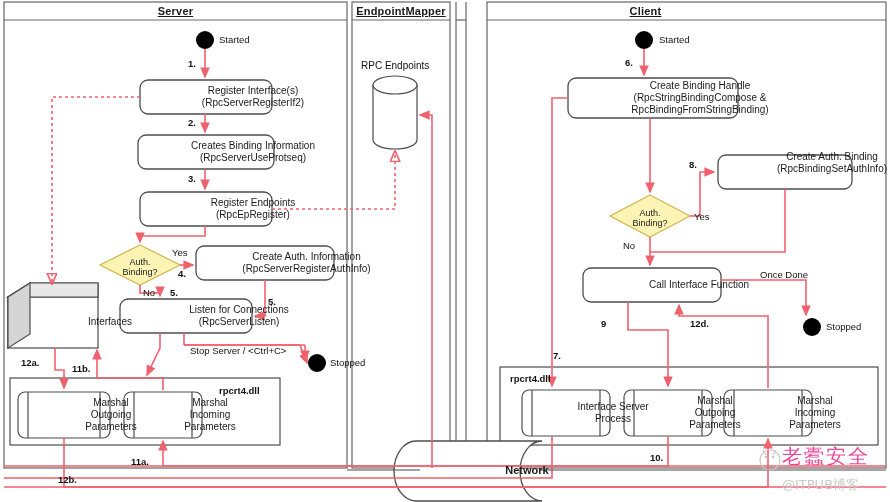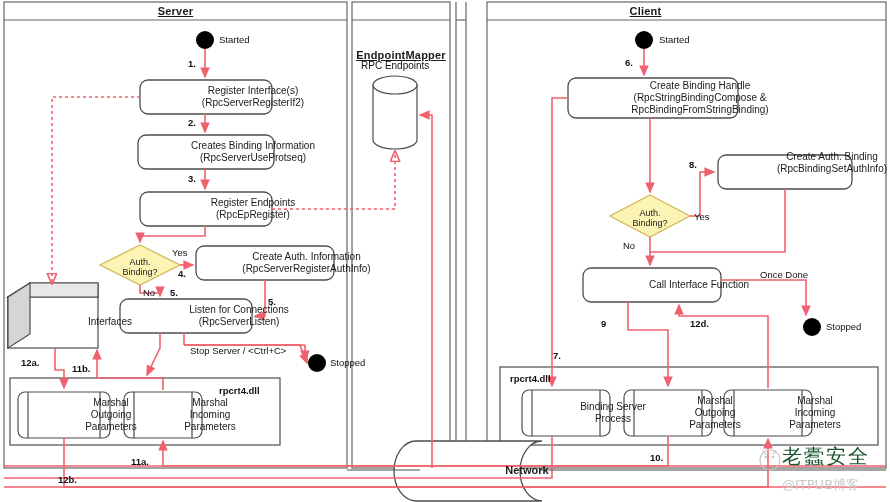--- a/index.html
+++ b/index.html
@@ -16,21 +16,21 @@
     text-align:center;font-size:10px;color:#1a1a1a;line-height:12px;
     pointer-events:none;
     padding-left:47px;
   }
   .edgelabel{
     position:absolute;font-size:9.5px;color:#111;font-weight:bold;white-space:nowrap;
   }
   .edgelabel.plain{font-weight:normal;}
   .dlabel{position:absolute;font-size:9px;color:#1a1a1a;text-align:center;line-height:10px;}
   .wm{position:absolute;color:#c9c9c9;font-size:13px;font-family:"DejaVu Sans",sans-serif;}
-  .wm2{position:absolute;color:#14532d;font-size:20px;font-family:"DejaVu Sans",sans-serif;letter-spacing:2px;}
+  .wm2{position:absolute;color:#ec4899;font-size:20px;font-family:"DejaVu Sans",sans-serif;letter-spacing:2px;}
 </style>
 </head>
 <body>
 
 <div id="canvas">
 
   <svg id="svgroot" viewBox="0 0 890 502">
     <defs>
       <marker id="ah" markerWidth="7" markerHeight="7" refX="6" refY="3" orient="auto">
         <path d="M0,0 L7,3 L0,6 z" fill="#f0616e"></path>
@@ -172,21 +172,21 @@
       <path d="M4,487 L768,487 L768,439" marker-end="url(#ah)"></path>
     </g>
 
     <g stroke="#4d4d4d" stroke-width="1.2" fill="none">
       <line x1="347" y1="470" x2="420" y2="470"></line>
       <line x1="540" y1="470" x2="886" y2="470"></line>
     </g>
   </svg>
 
   <div class="lane-title" style="left:4px;top:5px;width:343px;">Server</div>
-  <div class="lane-title" style="left:352px;top:5px;width:98px;margin-top:44px;">EndpointMapper</div>
+  <div class="lane-title" style="left:352px;top:5px;width:98px;">EndpointMapper</div>
   <div class="lane-title" style="left:487px;top:5px;width:317px;">Client</div>
 
   <div class="edgelabel plain" style="left:219px;top:34px;">Started</div>
 
   <div class="nodelabel" style="left:140px;top:80px;width:132px;height:34px;">
     <span><span>Register Interface(s)</span><br><span>(RpcServerRegisterIf2)</span></span>
   </div>
   <div class="nodelabel" style="left:140px;top:192px;width:132px;height:34px;">
     <span><span>Register Endpoints</span><br><span>(RpcEpRegister)</span></span>
   </div>
@@ -245,21 +245,21 @@
     <span>Auth.</span><br><span>Binding?</span>
   </div>
   <div class="edgelabel plain" style="left:694px;top:211px;">Yes</div>
   <div class="edgelabel plain" style="left:623px;top:240px;">No</div>
 
   <div class="edgelabel plain" style="left:826px;top:321px;">Stopped</div>
   <div class="edgelabel plain" style="left:760px;top:269px;">Once Done</div>
   <div class="edgelabel" style="left:510px;top:373px;">rpcrt4.dll</div>
 
   <div class="nodelabel" style="left:526px;top:390px;width:80px;height:46px;">
-    <span><span>Binding Server</span><br><span>Process</span></span>
+    <span><span>Interface Server</span><br><span>Process</span></span>
   </div>
   <div class="nodelabel" style="left:628px;top:390px;width:80px;height:46px;">
     <span><span>Marshal</span><br><span>Outgoing</span><br><span>Parameters</span></span>
   </div>
   <div class="nodelabel" style="left:728px;top:390px;width:80px;height:46px;">
     <span><span>Marshal</span><br><span>Incoming</span><br><span>Parameters</span></span>
   </div>
 
   <div class="edgelabel" style="left:625px;top:57px;">6.</div>
   <div class="edgelabel" style="left:553px;top:350px;">7.</div>

